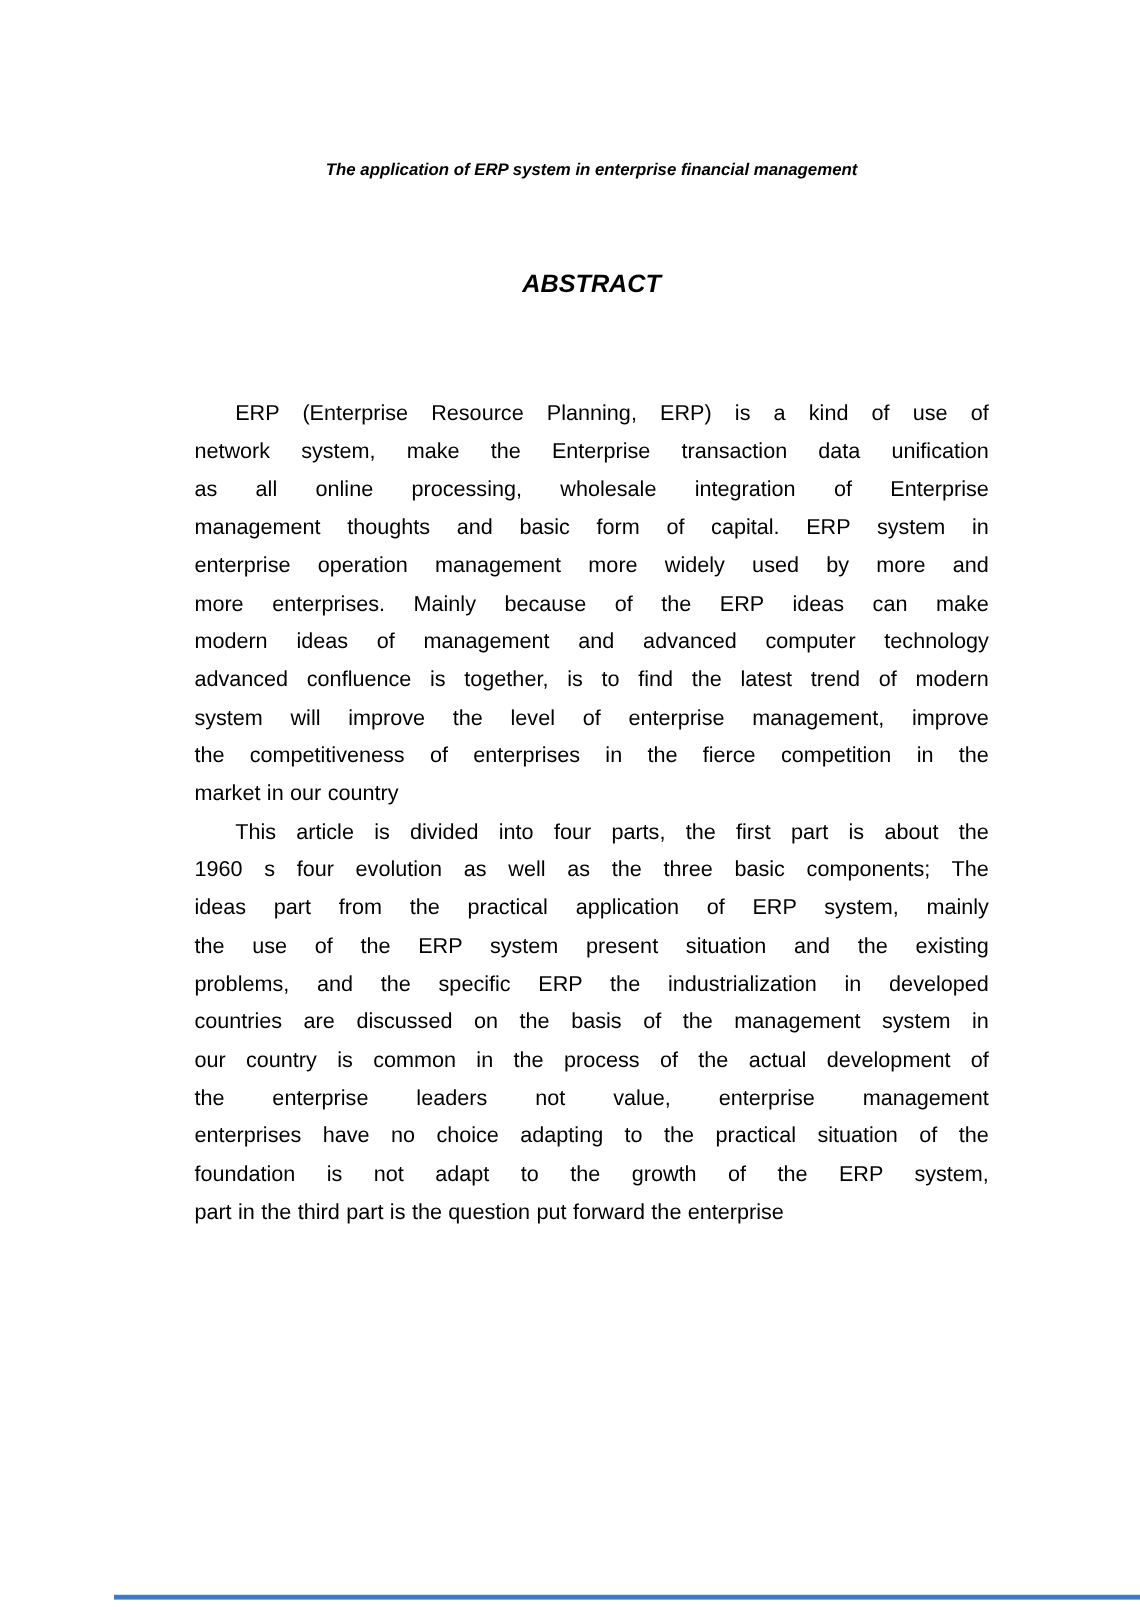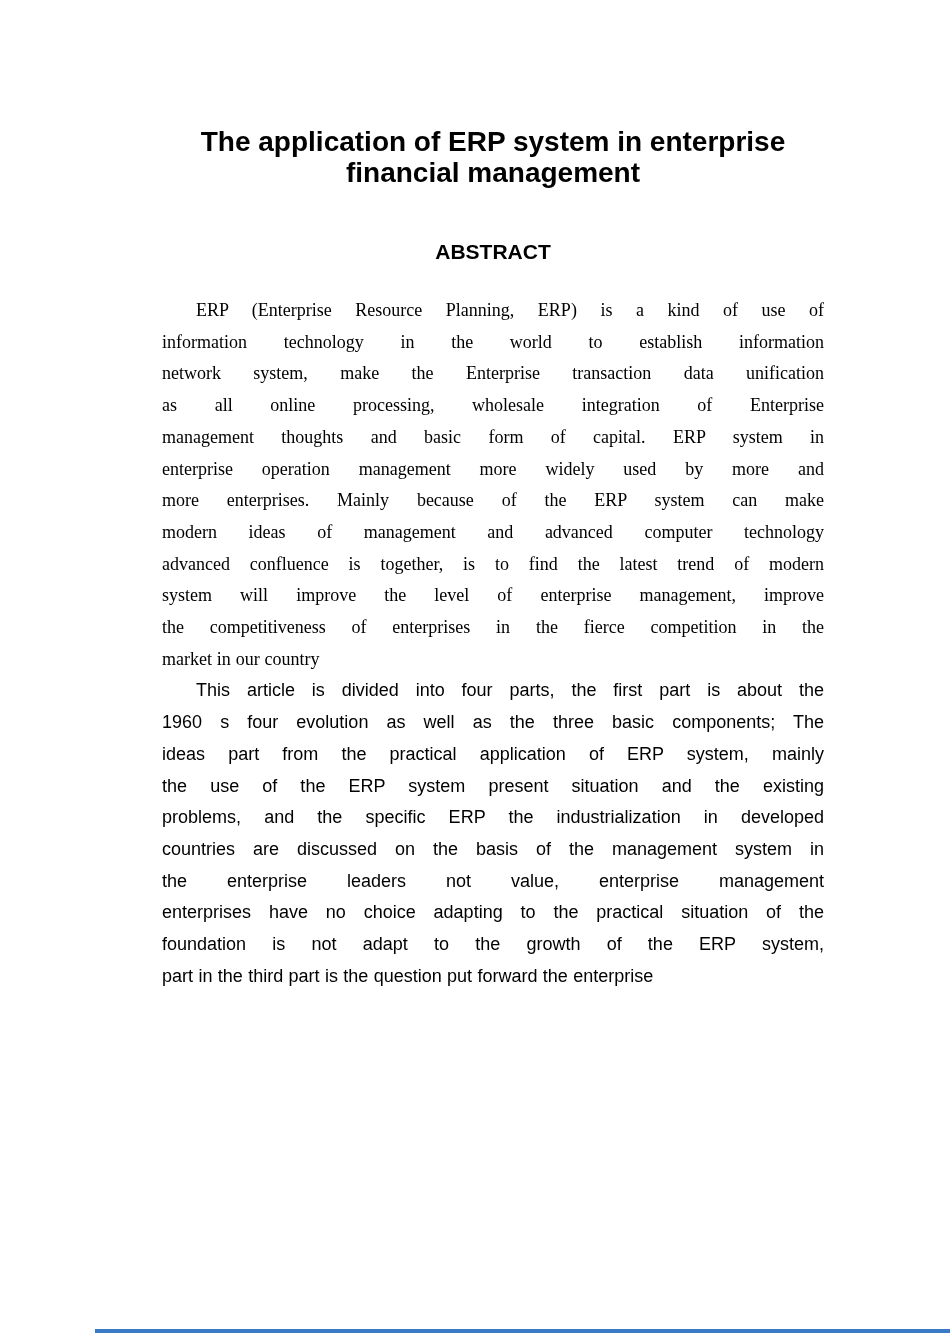--- a/index.html
+++ b/index.html
@@ -20,37 +20,38 @@
     height: 1344px;
     background: #ffffff;
   }
   .content {
     padding: 126px 126px 0 162px; 
   }
   .doc-title {
     margin: 0 auto;
     max-width: 640px;
     text-align: center;
-    font-size: 28px;
+    font-size: 14px;
     line-height: 31px;
     font-weight: bold;
+    font-style: italic;
   }
   .abstract-heading {
-    margin: 48px 0 0 0;
+    margin: 64px 0 0 0;
     text-align: center;
     font-size: 21px;
     line-height: 31px;
     font-weight: bold;
+    font-style: italic;
   }
   .para {
     margin: 0;
   }
   .para.first {
-    margin-top: 28px;
-    font-family: Liberation Serif, serif;
+    margin-top: 77px;
   }
   .line {
     font-size: 18px;
     line-height: 31.7px;
     text-align: justify;
     text-align-last: justify;
     word-spacing: 0.02em;
     white-space: normal;
   }
   .para .line:first-child {
@@ -72,40 +73,40 @@
 
 <div class="page">
   <div class="content">
 
     <h1 class="doc-title">The application of ERP system in enterprise financial management</h1>
 
     <h2 class="abstract-heading">ABSTRACT</h2>
 
     <div class="para first">
         <div class="line">ERP (Enterprise Resource Planning, ERP) is a kind of use of</div>
-        <div class="line">information technology in the world to establish information</div>
         <div class="line">network system, make the Enterprise transaction data unification</div>
         <div class="line">as all online processing, wholesale integration of Enterprise</div>
         <div class="line">management thoughts and basic form of capital. ERP system in</div>
         <div class="line">enterprise operation management more widely used by more and</div>
-        <div class="line">more enterprises. Mainly because of the ERP system can make</div>
+        <div class="line">more enterprises. Mainly because of the ERP ideas can make</div>
         <div class="line">modern ideas of management and advanced computer technology</div>
         <div class="line">advanced confluence is together, is to find the latest trend of modern</div>
         <div class="line">system will improve the level of enterprise management, improve</div>
         <div class="line">the competitiveness of enterprises in the fierce competition in the</div>
         <div class="line">market in our country</div>
       </div>
 
     <div class="para">
         <div class="line">This article is divided into four parts, the first part is about the</div>
         <div class="line">1960 s four evolution as well as the three basic components; The</div>
         <div class="line">ideas part from the practical application of ERP system, mainly</div>
         <div class="line">the use of the ERP system present situation and the existing</div>
         <div class="line">problems, and the specific ERP the industrialization in developed</div>
         <div class="line">countries are discussed on the basis of the management system in</div>
+        <div class="line">our country is common in the process of the actual development of</div>
         <div class="line">the enterprise leaders not value, enterprise management</div>
         <div class="line">enterprises have no choice adapting to the practical situation of the</div>
         <div class="line">foundation is not adapt to the growth of the ERP system,</div>
         <div class="line">part in the third part is the question put forward the enterprise</div>
       </div>
 
   </div>
 
   <div class="bottom-bar" style="background: rgb(58, 123, 200);"></div>
 </div>

